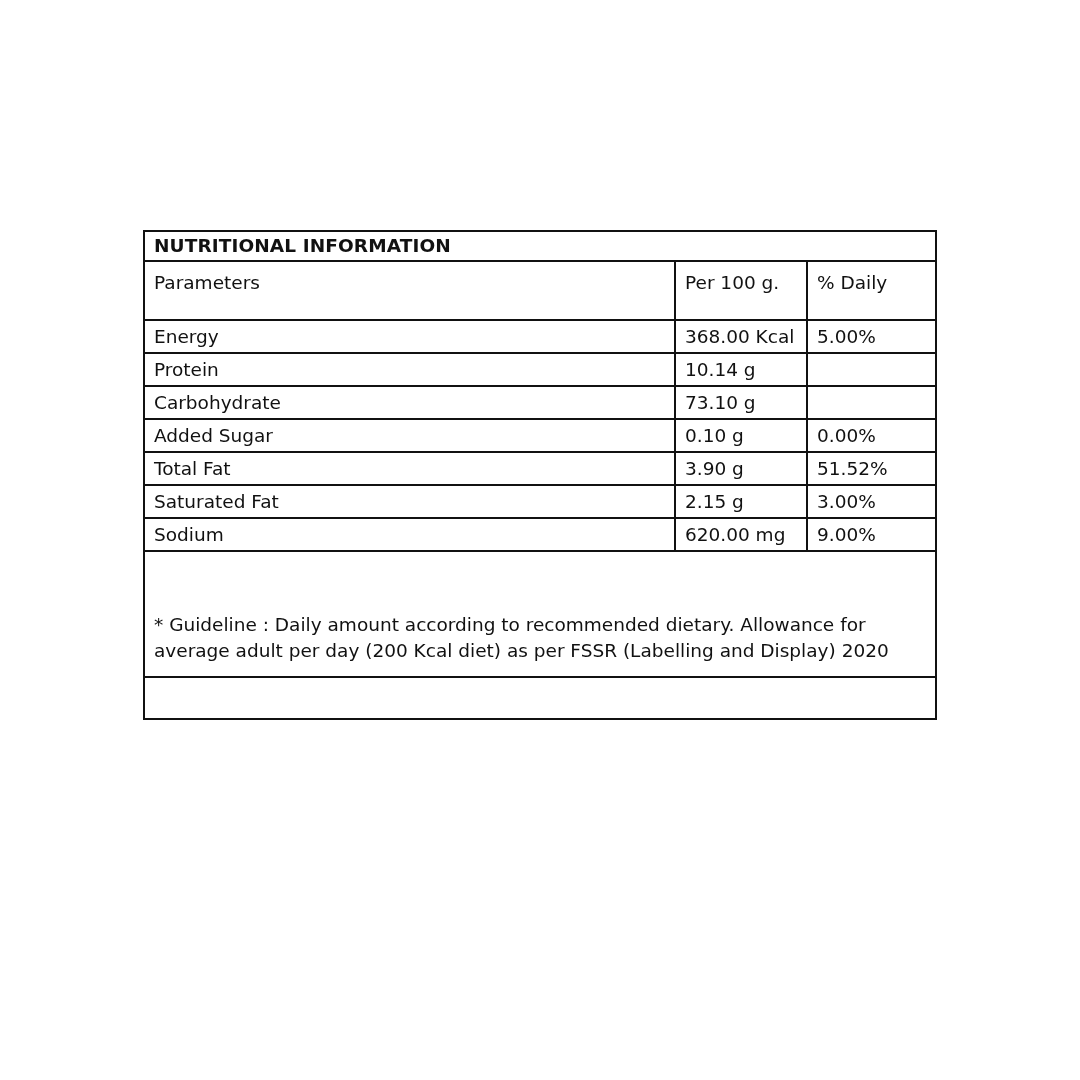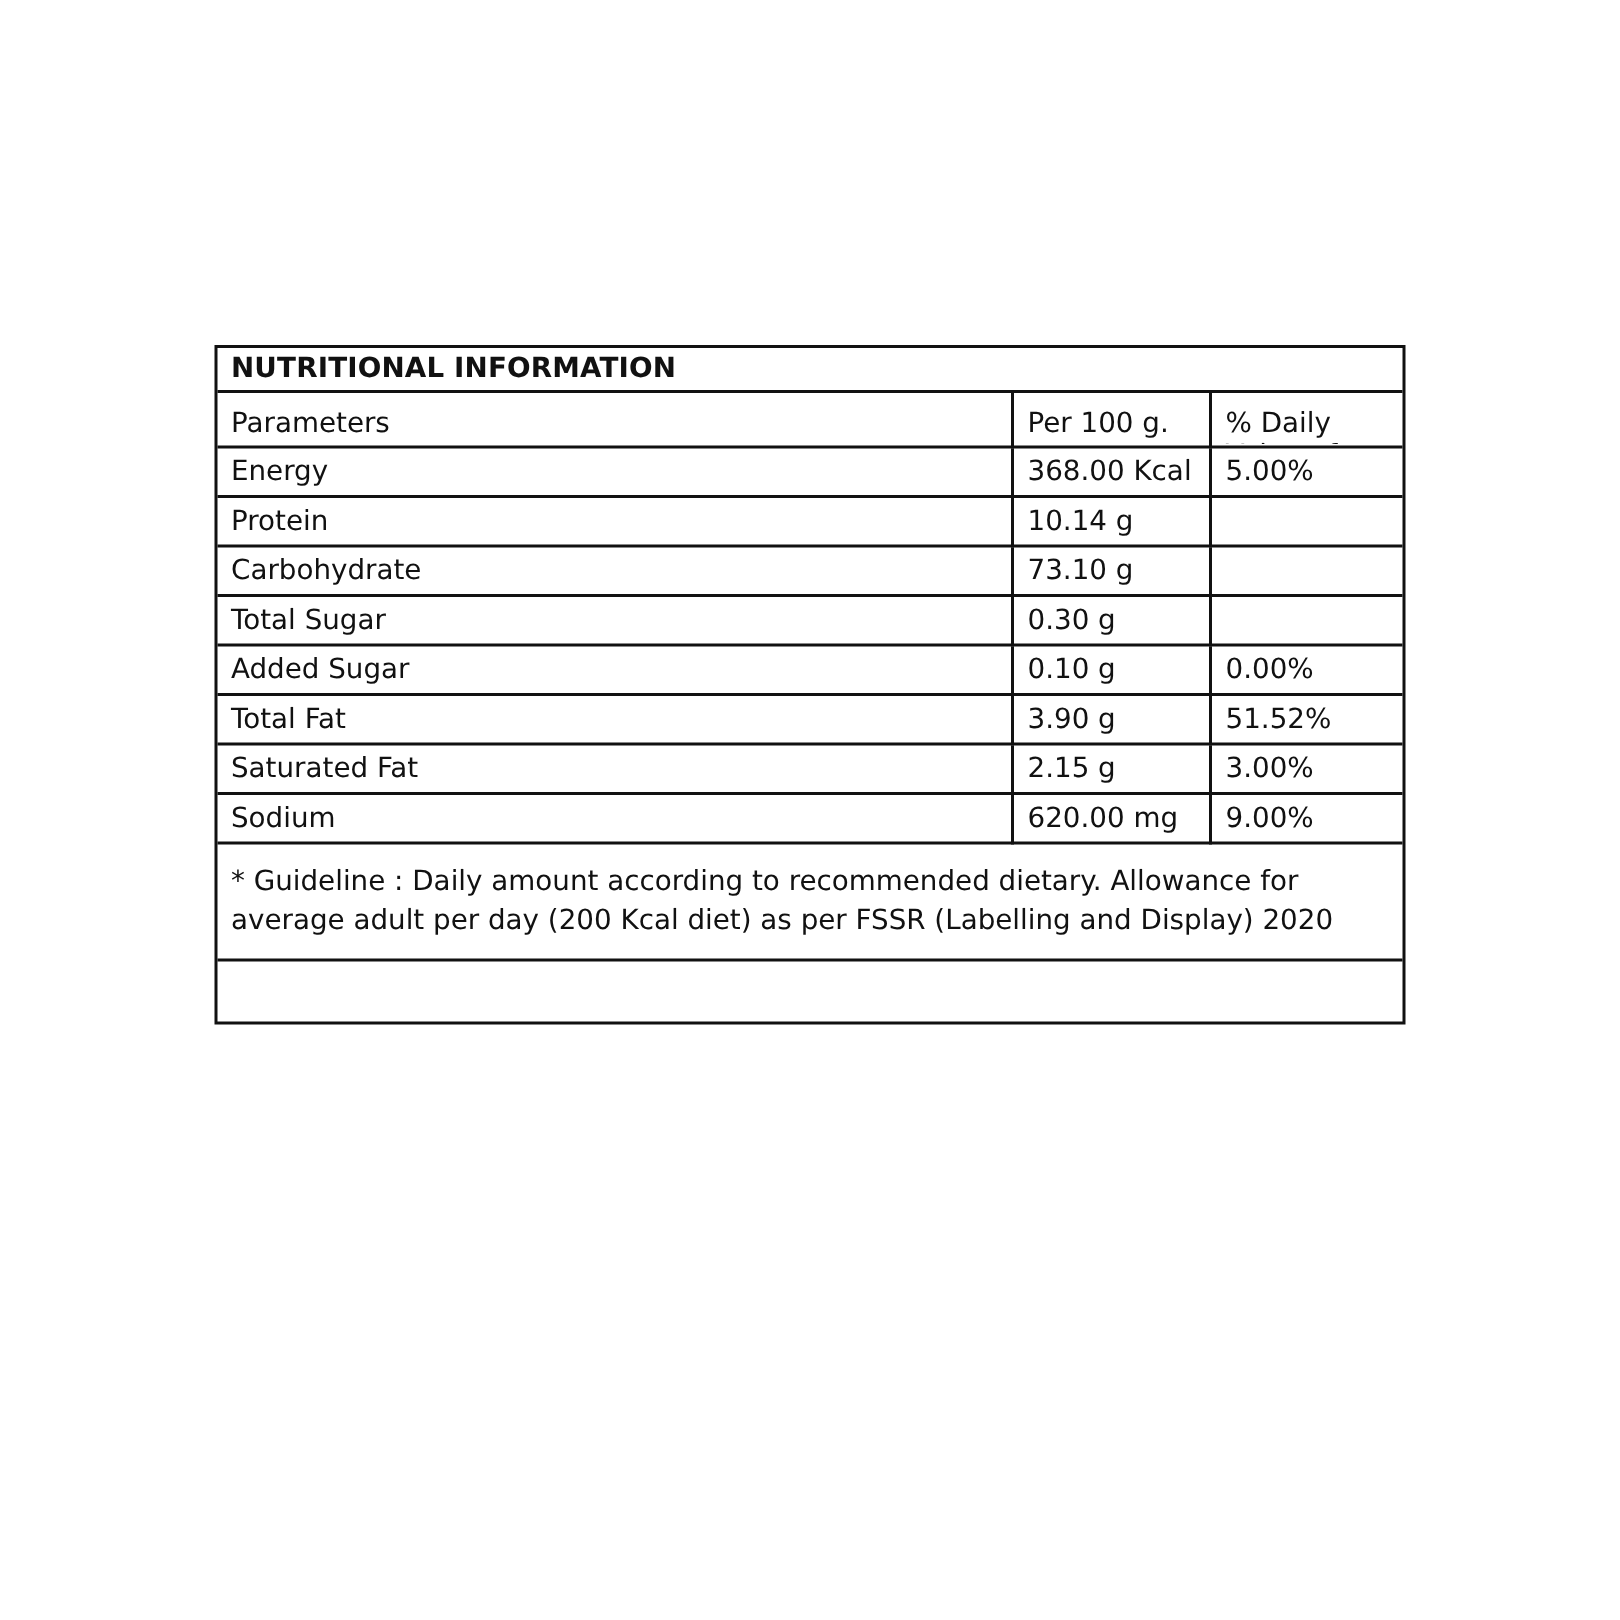--- a/index.html
+++ b/index.html
@@ -56,37 +56,38 @@
     line-height: 1.15;
     box-sizing: border-box;
     overflow: hidden;
   }
   table.nutri td.last {
     border-right: none;
   }
   table.nutri tr.head td {
     vertical-align: top;
     padding-top: 10px;
-    height: 36px;
+    height: 58px;
   }
   table.nutri tr.head td .clip {
     display: block;
     max-height: 24px;
     overflow: hidden;
   }
   col.c1 { width: 530px; }
   col.c2 { width: 132px; }
   col.c3 { width: 128px; }
 
   .note {
     border-bottom: 2px solid #111111;
     padding: 12px 16px 13px 9px;
     font-size: 18.5px;
     line-height: 1.38;
     box-sizing: border-box;
+    margin-top: 48px;
   }
   .footer-blank {
     height: 40px;
     box-sizing: border-box;
   }
 </style>
 </head>
 <body>
 
 <div class="panel">
@@ -123,25 +124,20 @@
         <td>Protein</td>
         <td>10.14 g</td>
         <td class="last"></td>
       </tr>
       <tr>
         <td>Carbohydrate</td>
         <td>73.10 g</td>
         <td class="last"></td>
       </tr>
       <tr>
-        <td>Total Sugar</td>
-        <td>0.30 g</td>
-        <td class="last"></td>
-      </tr>
-      <tr>
         <td>Added Sugar</td>
         <td>0.10 g</td>
         <td class="last">0.00%</td>
       </tr>
       <tr>
         <td>Total Fat</td>
         <td>3.90 g</td>
         <td class="last">51.52%</td>
       </tr>
       <tr>

